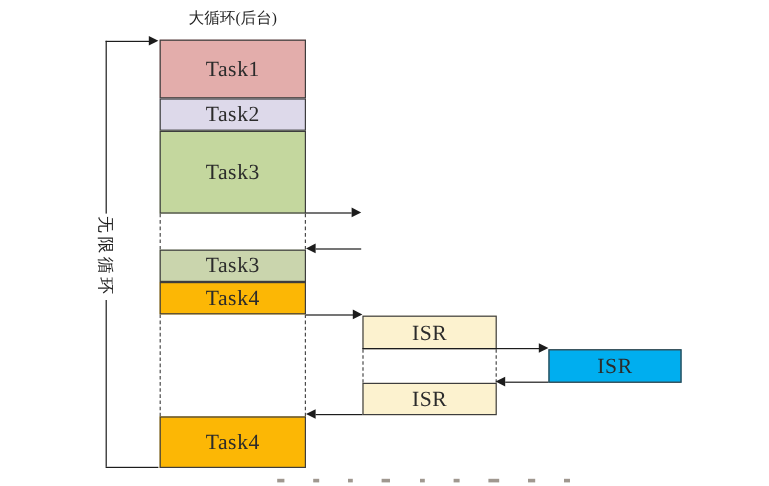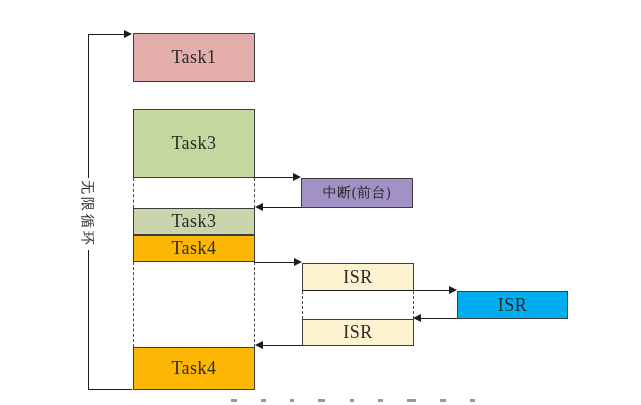--- a/index.html
+++ b/index.html
@@ -46,43 +46,44 @@
     position:absolute;left:231px;top:399px;width:244px;height:4px;
     display:flex;justify-content:space-between;align-items:flex-start;
   }
   .caption-marks span{display:block;height:3px;background:#a09890;}
 </style>
 </head>
 <body>
 
 <div class="stage">
 
+  <div class="lbl" style="left:131px;top:6px;width:126px;font-size:13px;">大循环(后台)</div>
 
   <div class="hline" style="left:88px;top:34px;width:37px;"></div>
   <div class="arr-r" style="left:124px;top:30px;"></div>
   <div class="vline" style="left:88px;top:34px;height:144px;"></div>
   <div class="rot-label">无限循环</div>
   <div class="vline" style="left:88px;top:250px;height:139px;"></div>
   <div class="hline" style="left:88px;top:389px;width:44px;"></div>
 
   <div class="box" style="left: 133px; top: 33px; width: 122px; height: 49px; background-color: rgb(227, 173, 171);">Task1</div>
+  <div class="box" style="left: 133px; top: 82px; width: 122px; height: 27px; background-color: rgb(221, 217, 234);">Task2</div>
   <div class="box" style="left: 133px; top: 109px; width: 122px; height: 69px; background-color: rgb(196, 215, 158);">Task3</div>
 
   <div class="vdash" style="left:133px;top:178px;height:30px;"></div>
   <div class="vdash" style="left:254px;top:178px;height:30px;"></div>
 
   <div class="box" style="left: 133px; top: 208px; width: 122px; height: 27px; background-color: rgb(202, 213, 173);">Task3</div>
   <div class="box" style="left: 133px; top: 235px; width: 122px; height: 27px; background-color: rgb(252, 183, 5);">Task4</div>
 
   <div class="vdash" style="left:133px;top:262px;height:85px;"></div>
   <div class="vdash" style="left:254px;top:262px;height:85px;"></div>
 
   <div class="box" style="left: 133px; top: 347px; width: 122px; height: 43px; background-color: rgb(252, 183, 5);">Task4</div>
 
-  <div class="box" style="left: 301px; top: 178px; width: 112px; height: 30px; font-size: 14px; background-color: rgb(162, 145, 196);">中断(前台)</div>
 
   <div class="hline" style="left:255px;top:177px;width:38px;"></div>
   <div class="arr-r" style="left:293px;top:173px;"></div>
   <div class="hline" style="left:263px;top:207px;width:38px;"></div>
   <div class="arr-l" style="left:255px;top:203px;"></div>
 
   <div class="box" style="left: 302px; top: 263px; width: 112px; height: 28px; background-color: rgb(252, 242, 207);">ISR</div>
 
   <div class="vdash" style="left:302px;top:291px;height:28px;"></div>
   <div class="vdash" style="left:413px;top:291px;height:28px;"></div>

